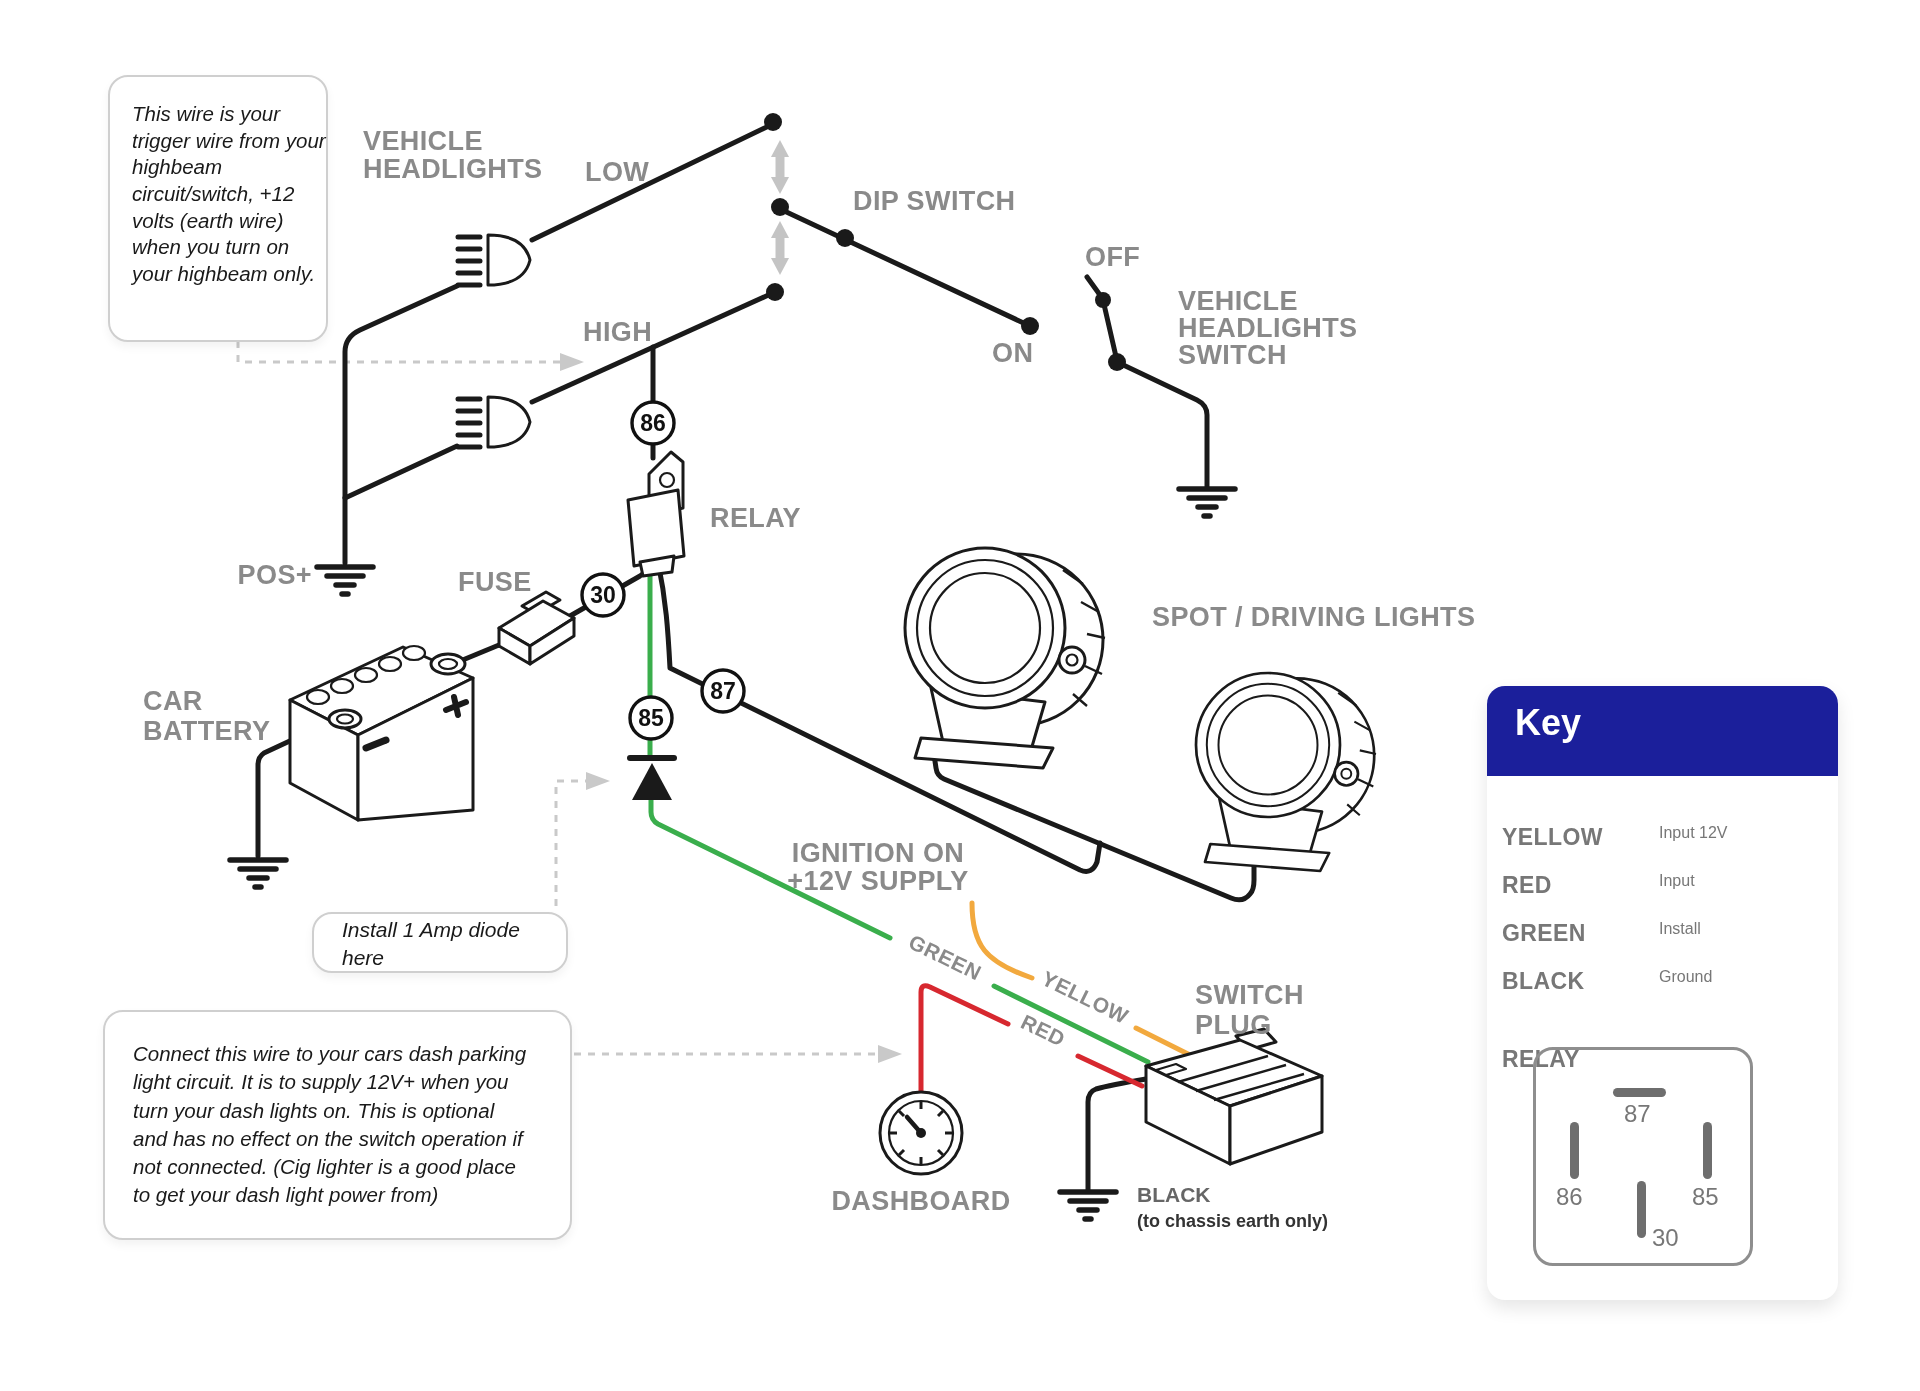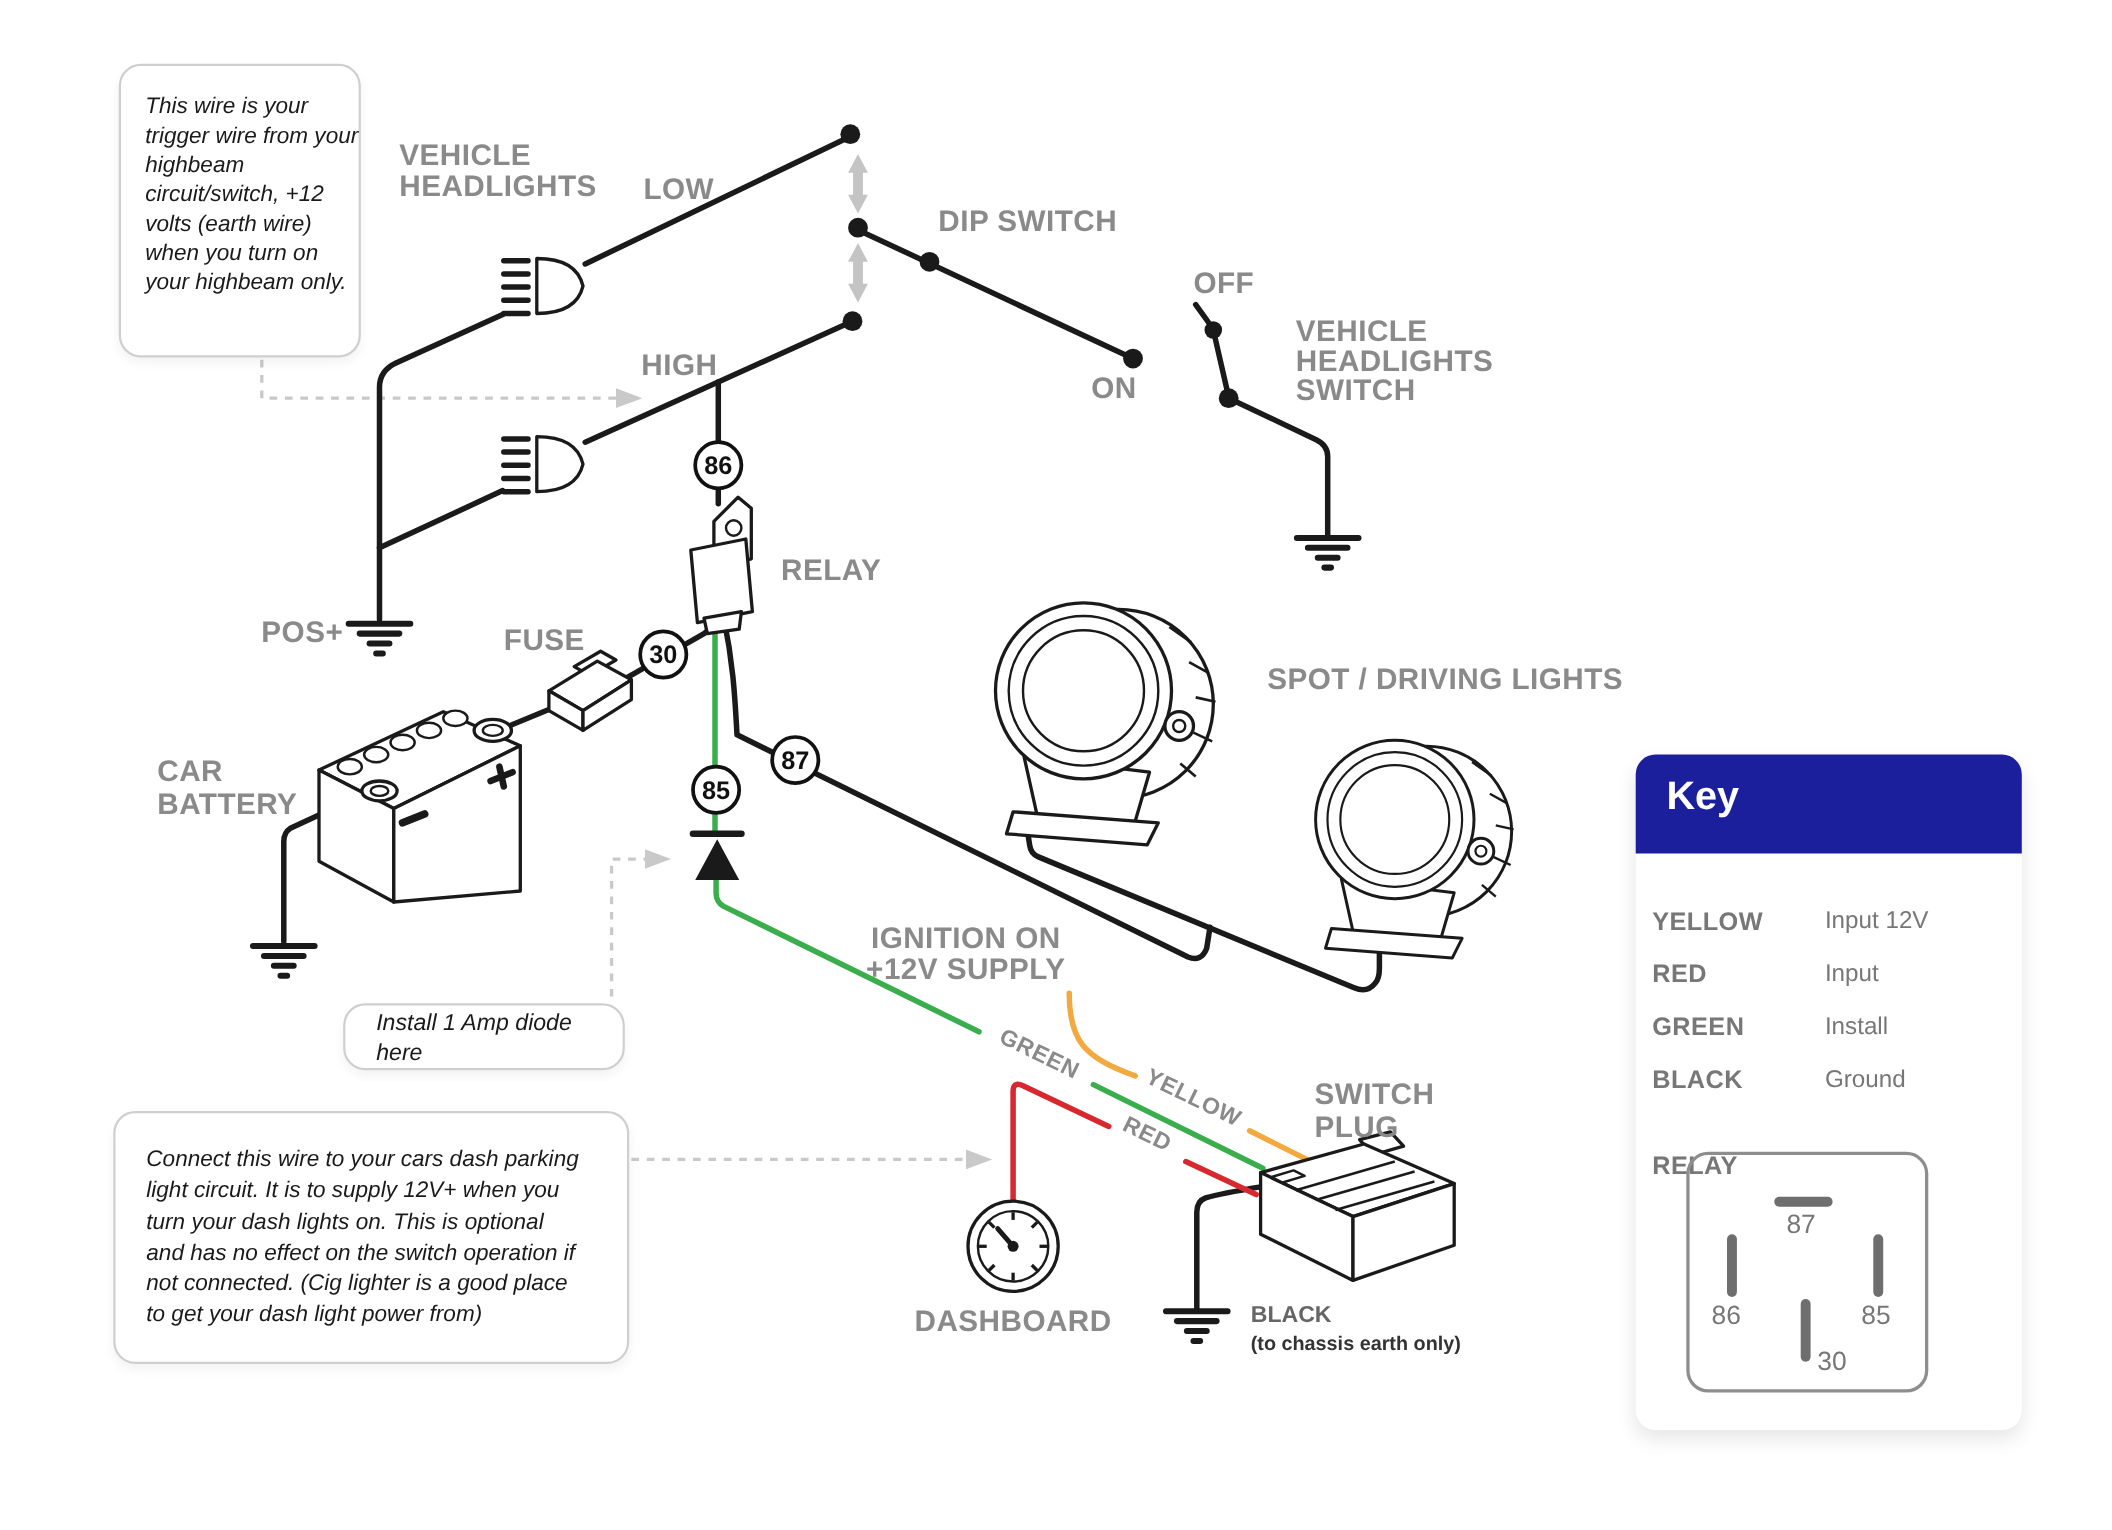--- a/index.html
+++ b/index.html
@@ -22,34 +22,34 @@
   .lblG{fill:var(--c-gray);font-weight:bold;font-size:27px;letter-spacing:.4px;}
   .lblW{fill:var(--c-gray);font-weight:bold;font-size:21px;letter-spacing:.6px;}
   .term{fill:#111;font-weight:bold;font-size:23px;text-anchor:middle;}
   .tc{fill:#fff;stroke:#111;stroke-width:3.4;}
   .gnd{stroke:var(--c-black);stroke-width:5.5;stroke-linecap:round;fill:none;}
 
   
   .callout{position:absolute;background:#fff;border:2.5px solid #cfcfcf;border-radius:20px;
            box-shadow:0 5px 10px rgba(0,0,0,.05);color:#1a1a1a;font-style:italic;
            font-size:20.5px;line-height:1.3;box-sizing:border-box;}
-  #callout-trigger{left:108px;top:58px;width:220px;height:267px;padding:24px 0 0 22px;}
+  #callout-trigger{left:108px;top:75px;width:220px;height:267px;padding:24px 0 0 22px;}
   #callout-diode{left:312px;top:912px;width:256px;height:61px;padding:0 0 0 28px;
                  display:flex;align-items:flex-end;font-size:21px;}
   #callout-dash{left:103px;top:1010px;width:469px;height:230px;padding:28px 40px 0 28px;line-height:1.38;}
 
   
   #key-panel{position:absolute;left:1487px;top:686px;width:351px;height:614px;background:#fff;
              border-radius:18px;box-shadow:0 8px 18px rgba(0,0,0,.10);box-sizing:border-box;}
   #key-header{height:90px;background:var(--c-blue);border-radius:18px 18px 0 0;color:#fff;
               font-weight:bold;font-size:36px;line-height:74px;padding-left:28px;}
   #key-rows{padding:48px 0 0 15px;}
   .key-row{display:flex;margin-bottom:21px;}
   .key-color{width:157px;color:#777;font-weight:bold;font-size:23px;letter-spacing:.4px;}
-  .key-desc{color:#777;font-size:22px;}
+  .key-desc{color:#777;font-size:16px;}
   #key-relay-heading{padding:30px 0 0 15px;color:#777;font-weight:bold;font-size:23px;letter-spacing:.4px;}
   #relay-pinbox{position:absolute;left:46px;top:361px;width:214px;height:213px;border:3px solid #8e8e8e;
                 border-radius:20px;}
   .pin{position:absolute;background:var(--c-pin);border-radius:5px;}
   .pin-label{position:absolute;color:#777;font-size:24px;}
 </style>
 </head>
 <body>
 
 <div id="stage">

